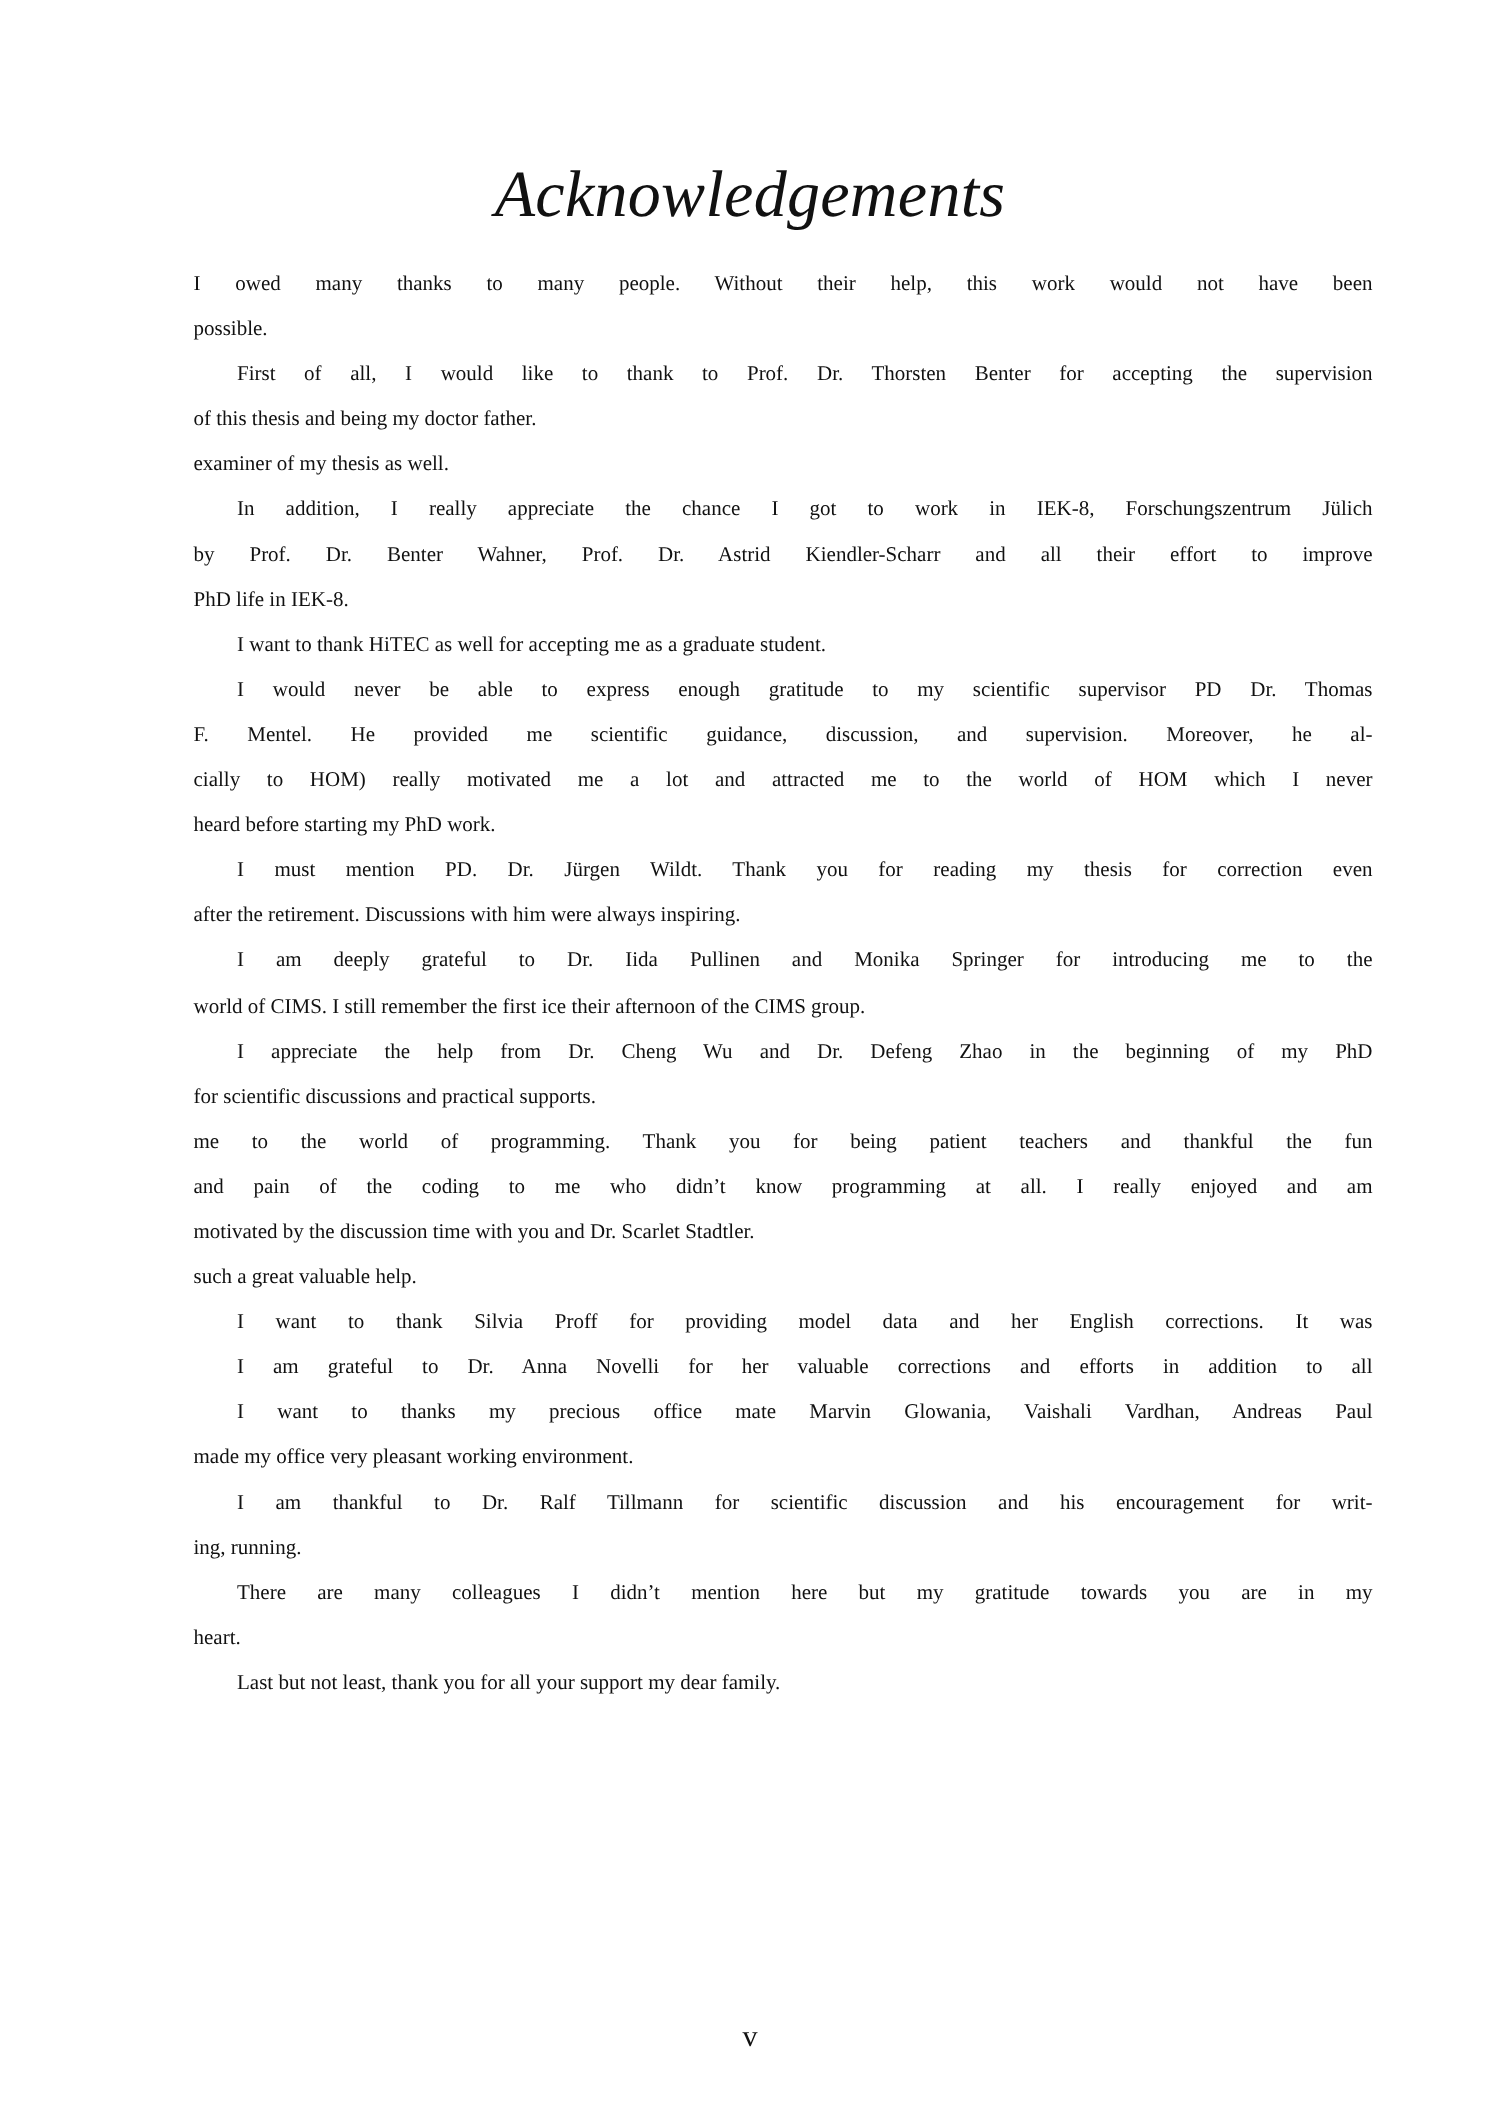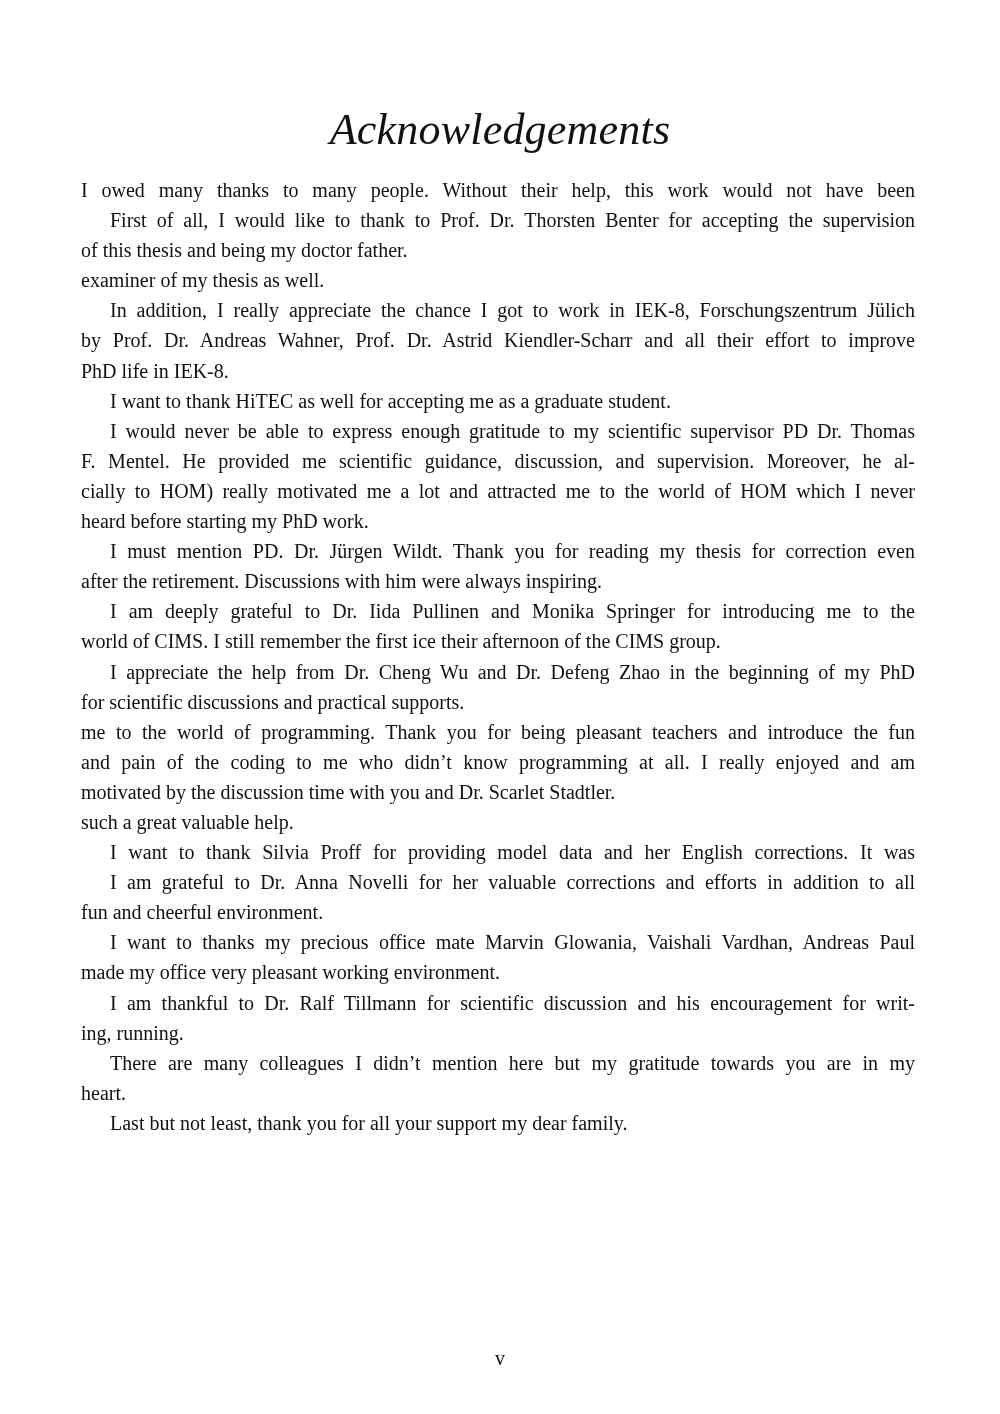--- a/index.html
+++ b/index.html
@@ -36,24 +36,25 @@
     }
     .body-text {
       position: absolute;
       left: 81px;
       top: 175px;
       width: 834px;
     }
     .line {
       height: 30.1px;
       line-height: 30.1px;
-      font-size: 20px;
+      font-size: 14px;
       white-space: nowrap;
       text-align: justify;
       text-align-last: justify;
+      margin-left: 48px;
     }
     .line.last {
       text-align: left;
       text-align-last: left;
     }
     .line.indent {
       padding-left: 29px;
     }
     .page-number {
       position: absolute;
@@ -69,34 +70,35 @@
 </head>
 <body>
 
 <div class="page">
   <h1 class="title" style="margin:0;font-weight:normal;">Acknowledgements</h1>
 
   <div class="body-text">
 
     <div>
       <div class="line">I owed many thanks to many people.  Without their help, this work would not have been</div>
+      <div class="line last">possible.</div>
     </div>
 
     <div>
       <div class="line indent">First of all, I would like to thank to Prof. Dr. Thorsten Benter for accepting the supervision</div>
       <div class="line last">of this thesis and being my doctor father.</div>
     </div>
 
     <div>
       <div class="line last">examiner of my thesis as well.</div>
     </div>
 
     <div>
       <div class="line indent">In addition, I really appreciate the chance I got to work in IEK-8, Forschungszentrum Jülich</div>
-      <div class="line">by Prof.  Dr.  Andreas Wahner, Prof.  Dr.  Astrid Kiendler-Scharr and all their effort to improve</div>
+      <div class="line">by Prof.  Dr.  Benter Wahner, Prof.  Dr.  Astrid Kiendler-Scharr and all their effort to improve</div>
       <div class="line last">PhD life in IEK-8.</div>
     </div>
 
     <div>
       <div class="line indent last">I want to thank HiTEC as well for accepting me as a graduate student.</div>
     </div>
 
     <div>
       <div class="line indent">I would never be able to express enough gratitude to my scientific supervisor PD Dr. Thomas</div>
       <div class="line">F. Mentel.  He provided me scientific guidance, discussion, and supervision.  Moreover, he al-</div>
@@ -113,33 +115,32 @@
       <div class="line indent">I am deeply grateful to Dr.  Iida Pullinen and Monika Springer for introducing me to the</div>
       <div class="line last">world of CIMS. I still remember the first ice their afternoon of the CIMS group.</div>
     </div>
 
     <div>
       <div class="line indent">I appreciate the help from Dr. Cheng Wu and Dr. Defeng Zhao in the beginning of my PhD</div>
       <div class="line last">for scientific discussions and practical supports.</div>
     </div>
 
     <div>
-      <div class="line">me to the world of programming. Thank you for being pleasant teachers and introduce the fun</div>
+      <div class="line">me to the world of programming. Thank you for being patient teachers and thankful the fun</div>
       <div class="line">and pain of the coding to me who didn’t know programming at all. I really enjoyed and am</div>
       <div class="line last">motivated by the discussion time with you and Dr. Scarlet Stadtler.</div>
     </div>
 
     <div>
       <div class="line last">such a great valuable help.</div>
       <div class="line indent">I want to thank Silvia Proff for providing model data and her English corrections.  It was</div>
     </div>
 
     <div>
       <div class="line indent">I am grateful to Dr.  Anna Novelli for her valuable corrections and efforts in addition to all</div>
-      <div class="line last">fun and cheerful environment.</div>
     </div>
 
     <div>
       <div class="line indent">I want to thanks my precious office mate Marvin Glowania, Vaishali Vardhan, Andreas Paul</div>
       <div class="line last">made my office very pleasant working environment.</div>
     </div>
 
     <div>
       <div class="line indent">I am thankful to Dr. Ralf Tillmann for scientific discussion and his encouragement for writ-</div>
       <div class="line last">ing, running.</div>

